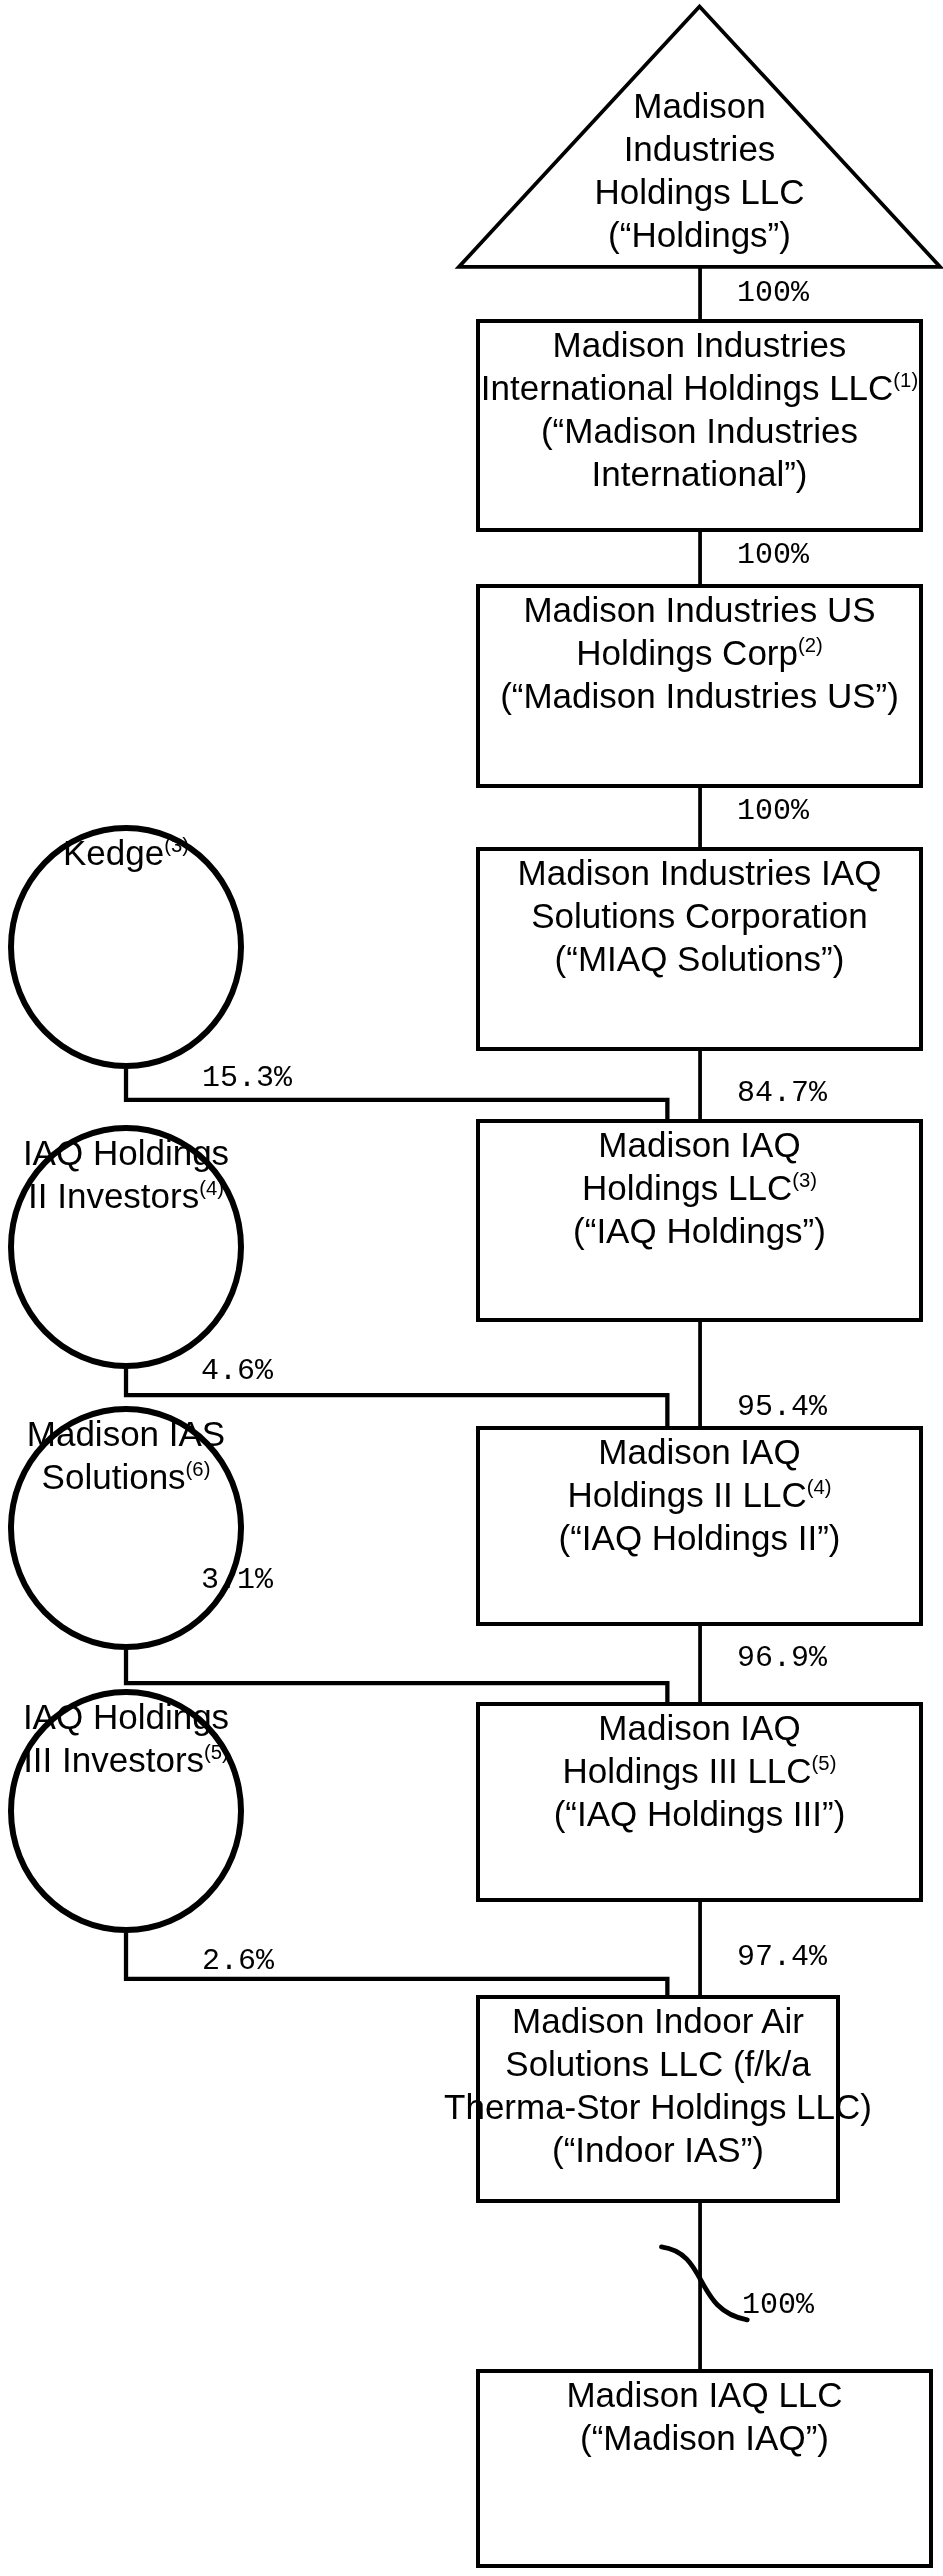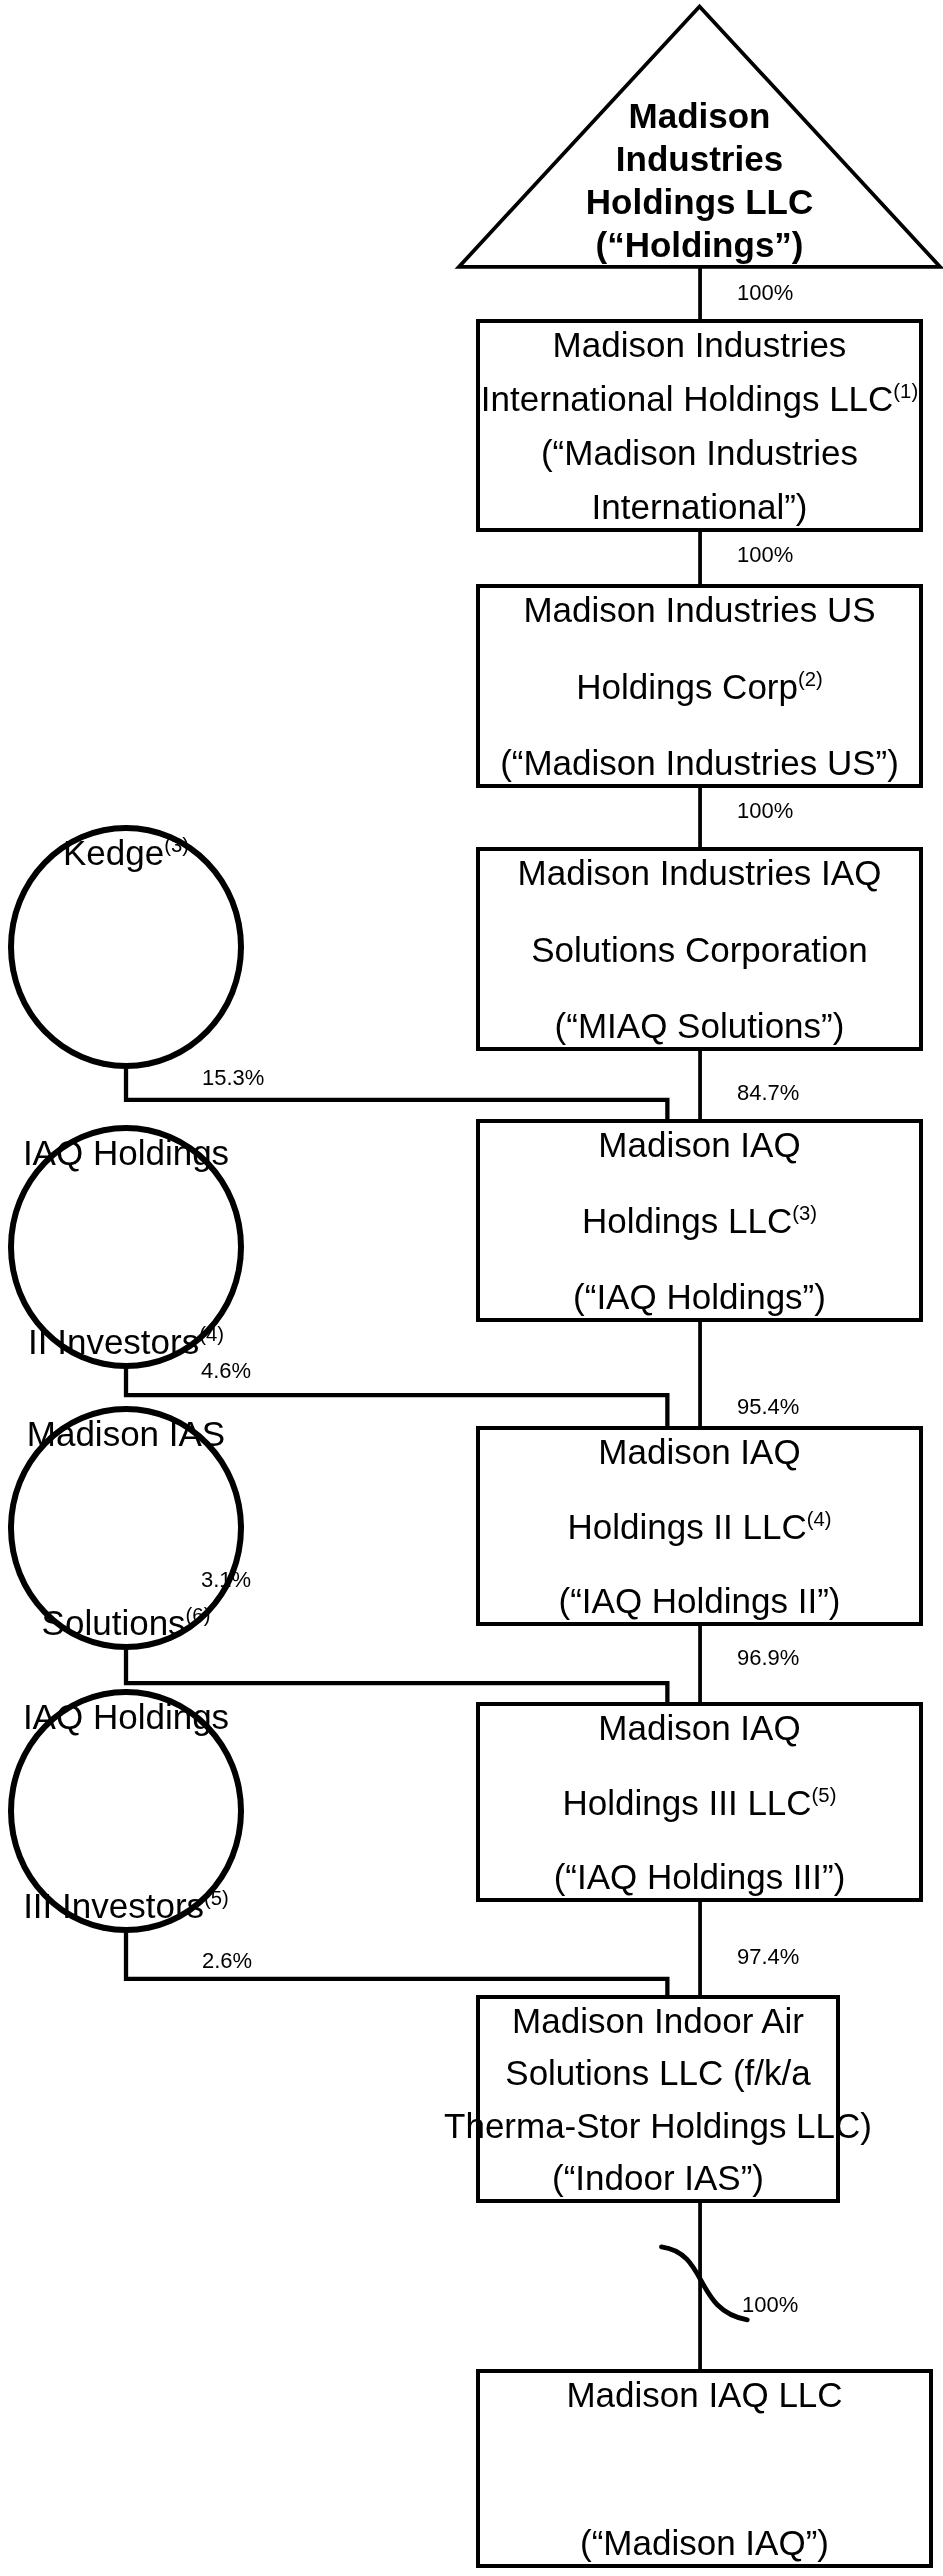--- a/index.html
+++ b/index.html
@@ -2,33 +2,33 @@
 <html style="font-size:8.6px"><head>
 <meta charset="utf-8">
 <style>
   html,body{margin:0;padding:0;background:#ffffff;}
   .canvas{
     position:relative;width:944px;height:2576px;background:#ffffff;
     font-family:"Liberation Sans",sans-serif;color:#000;overflow:hidden;
   }
   .layer{position:absolute;left:0;top:0;width:944px;height:2576px;}
   .node{
-    position:absolute;display:flex;flex-direction:column;justify-content:space-between;
+    position:absolute;display:flex;flex-direction:column;justify-content:flex-start;
     align-items:center;text-align:center;font-size:35px;line-height:43px;
     box-sizing:border-box;background:#ffffff;
   }
   .box{border:4.3px solid #000000;}
   .ellipse{border:6.4px solid #000000;border-radius:50%;}
   .tri-text{
     position:absolute;display:flex;flex-direction:column;align-items:center;
     text-align:center;font-size:35px;line-height:43px;background:transparent;
   }
   .ln{white-space:nowrap;}
   sup{font-size:0.58em;line-height:0;vertical-align:super;}
-  .pct{position:absolute;font-size:22px;line-height:30px;white-space:nowrap;}
+  .pct{position:absolute;font-size:30px;line-height:30px;white-space:nowrap;font-family:Liberation Mono, monospace;}
 </style>
 </head>
 <body>
 
 <div class="canvas">
 
   <svg class="layer" width="944" height="2576" viewBox="0 0 1761 4806" fill="none" xmlns="http://www.w3.org/2000/svg">
 
     <line x1="1306" y1="497" x2="1306" y2="599" stroke="#000" stroke-width="7"></line>
     <line x1="1306" y1="988" x2="1306" y2="1094" stroke="#000" stroke-width="7"></line>
@@ -42,21 +42,21 @@
     <path d="M 235 1994 L 235 2052 L 1245 2052 L 1245 2092" stroke="#000" stroke-width="8"></path>
     <path d="M 235 2553 L 235 2603 L 1245 2603 L 1245 2664" stroke="#000" stroke-width="8"></path>
     <path d="M 235 3078 L 235 3140 L 1245 3140 L 1245 3180" stroke="#000" stroke-width="8"></path>
     <path d="M 235 3606 L 235 3692 L 1245 3692 L 1245 3726" stroke="#000" stroke-width="8"></path>
 
     <polygon points="1305,12 856,498 1754,498" fill="#ffffff" stroke="#000" stroke-width="7"></polygon>
 
     <path d="M 1234 4192 C 1322 4204, 1294 4310, 1394 4328" stroke="#000" stroke-width="9" stroke-linecap="round"></path>
   </svg>
 
-  <div class="tri-text" style="left:461px;top:94px;width:477px;font-weight:bold;">
+  <div class="tri-text" style="left:461px;top:84px;width:477px;">
     <div class="ln"><span>Madison</span></div>
     <div class="ln"><span>Industries</span></div>
     <div class="ln"><span>Holdings LLC</span></div>
     <div class="ln"><span>(“Holdings”)</span></div>
   </div>
 
   <div class="node ellipse" style="left:8px;top:825px;width:236px;height:244px;">
     <div class="ln"><span>Kedge</span><sup>(3)</sup></div>
   </div>
   <div class="node ellipse" style="left:8px;top:1125px;width:236px;height:244px;">

